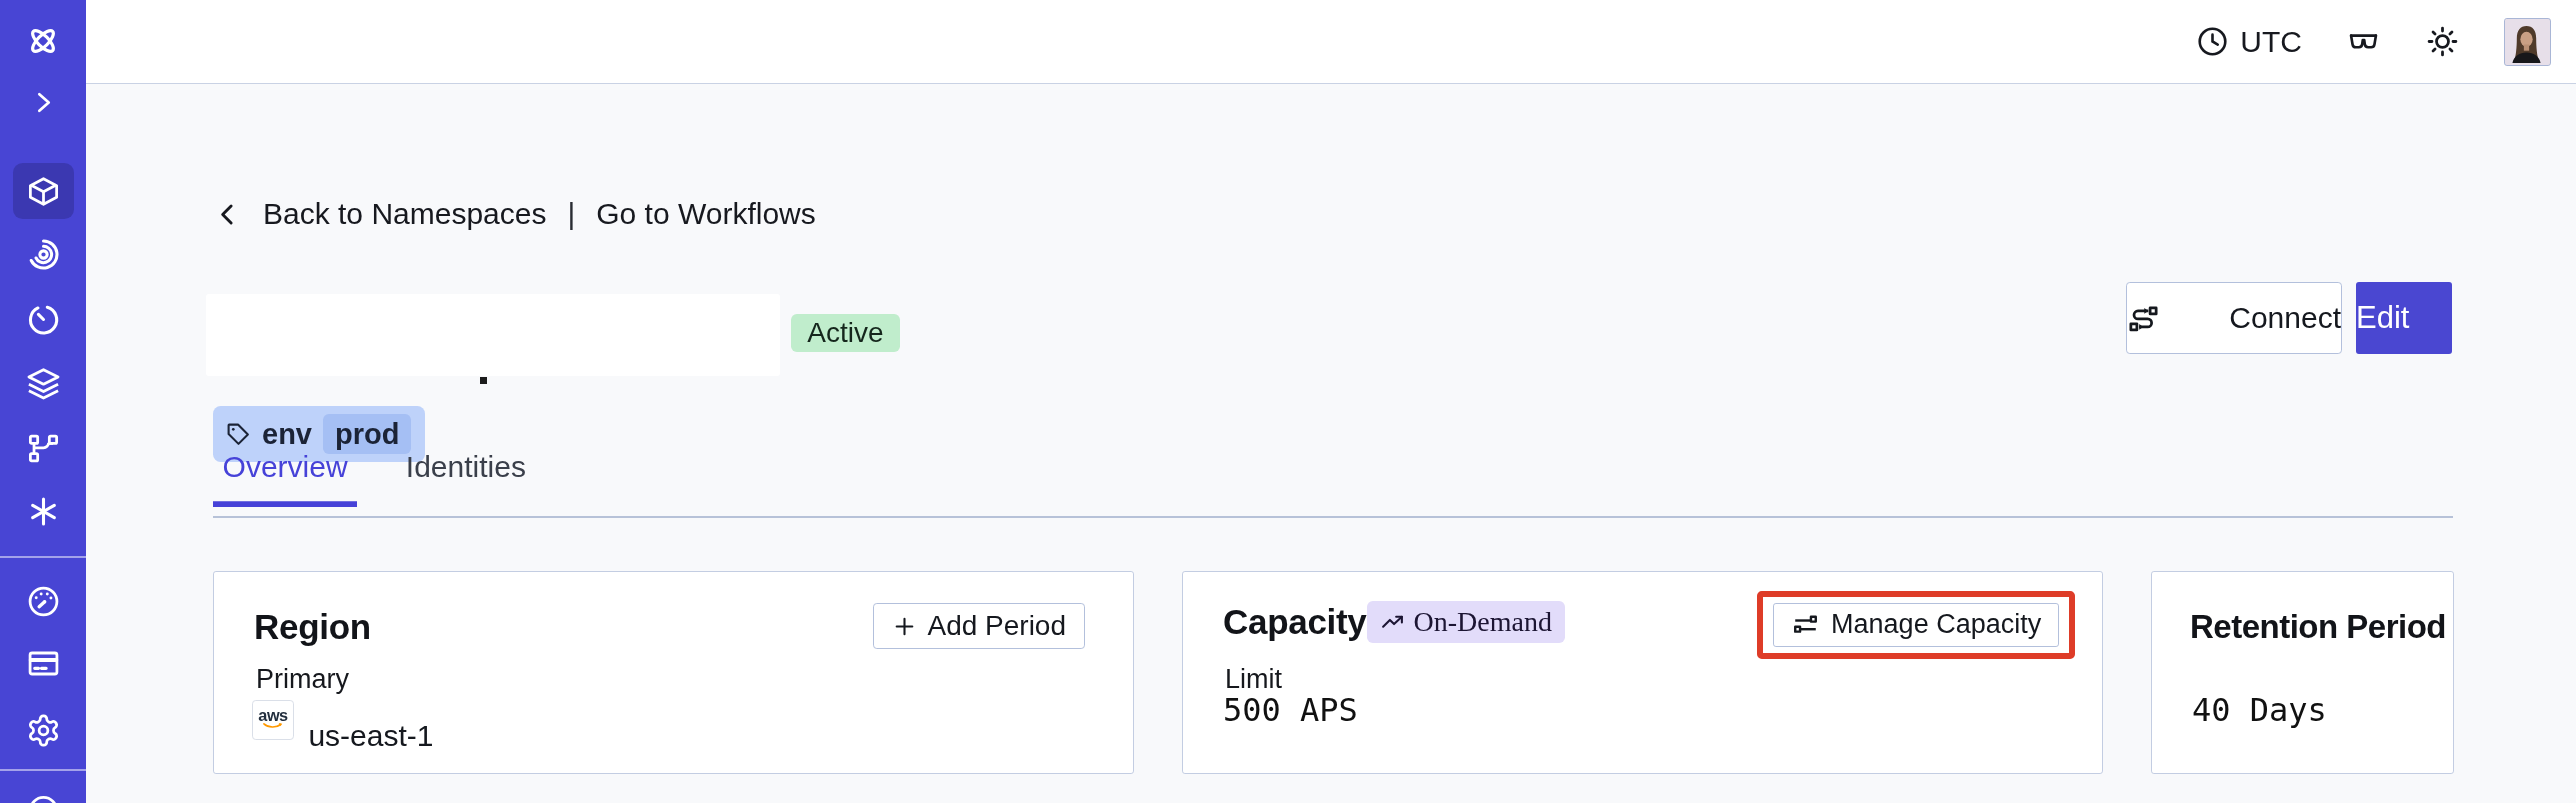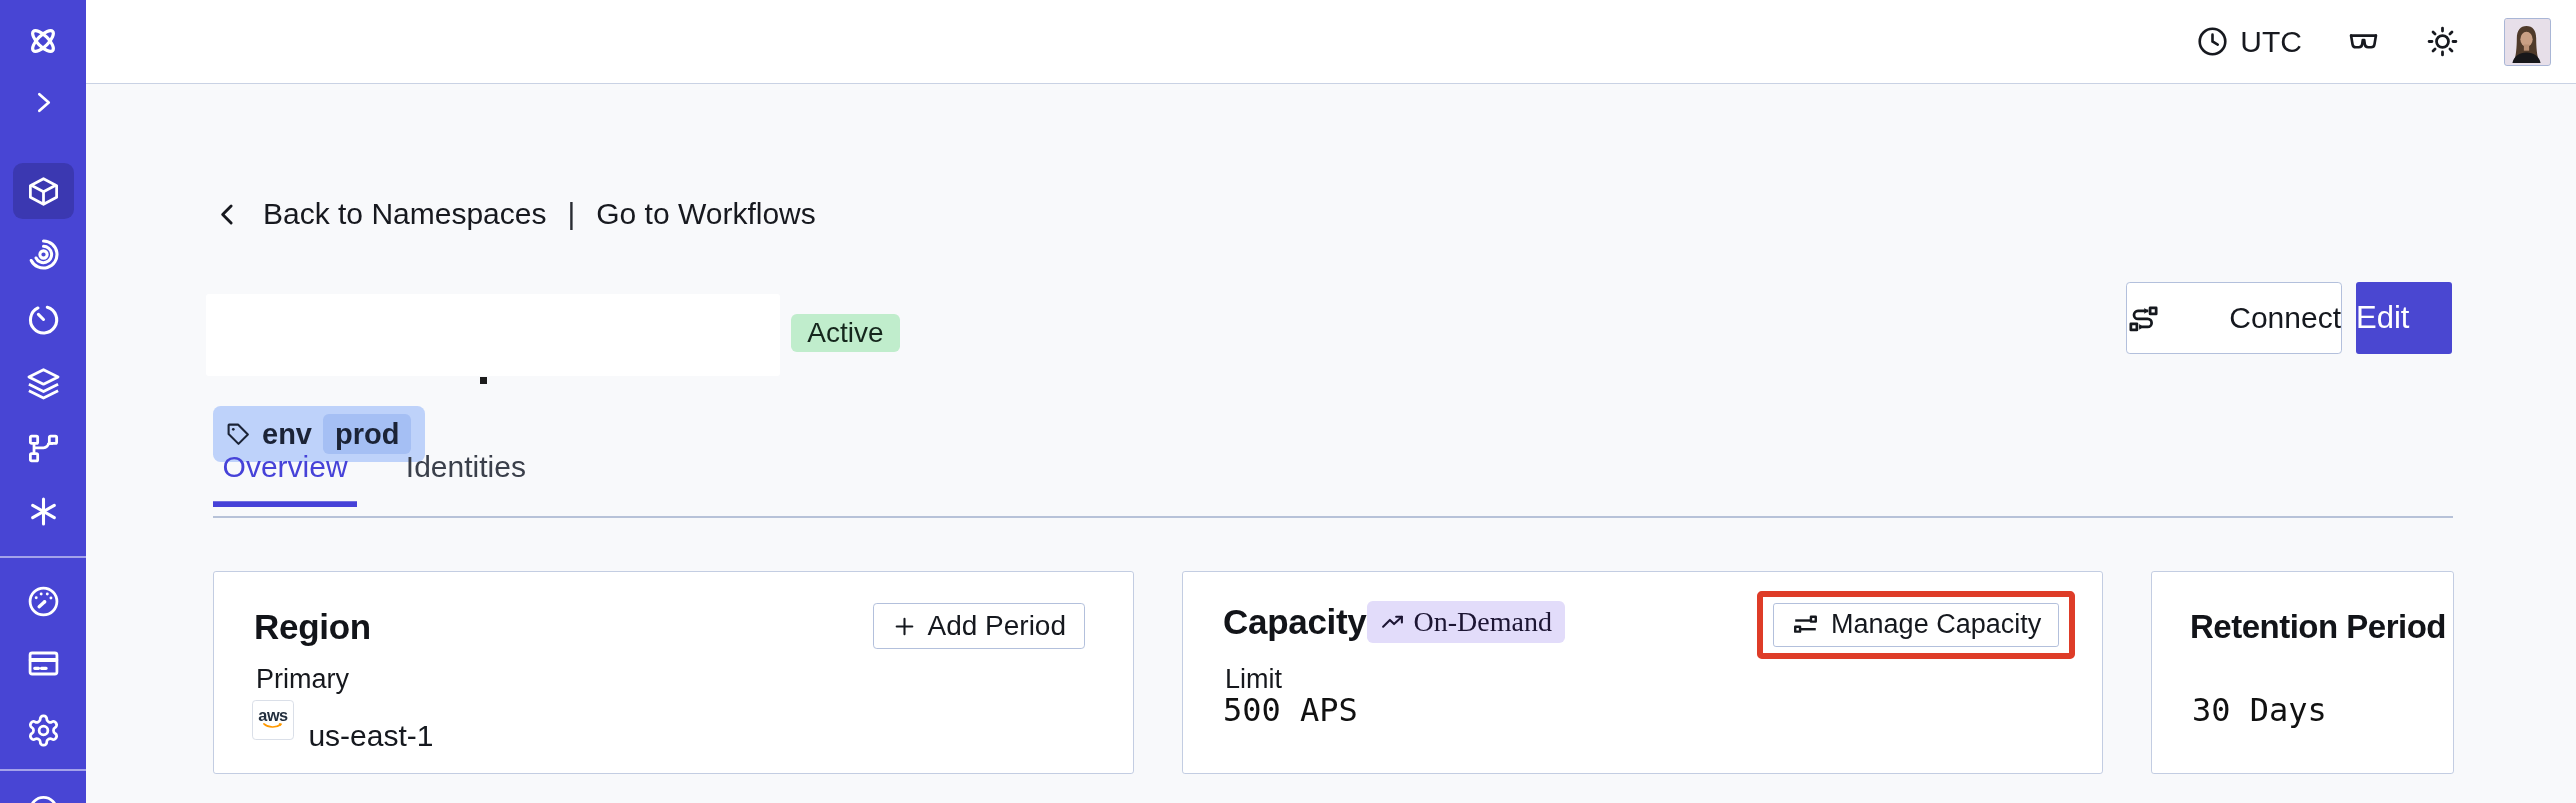--- a/index.html
+++ b/index.html
@@ -321,18 +321,18 @@
               <rect x="3.5" y="13.9" width="4" height="4"></rect>
             </svg>
           </span>
           <span>Manage Capacity</span>
         </button>
       </div>
     </section>
 
     <section class="card card-retention">
       <h2 class="card-title retention-title">Retention Period</h2>
-      <div class="mono-value">30 Days</div>
+      <div class="mono-value">40 Days</div>
     </section>
 
   </div>
 </main>
 
 
 </body></html>

